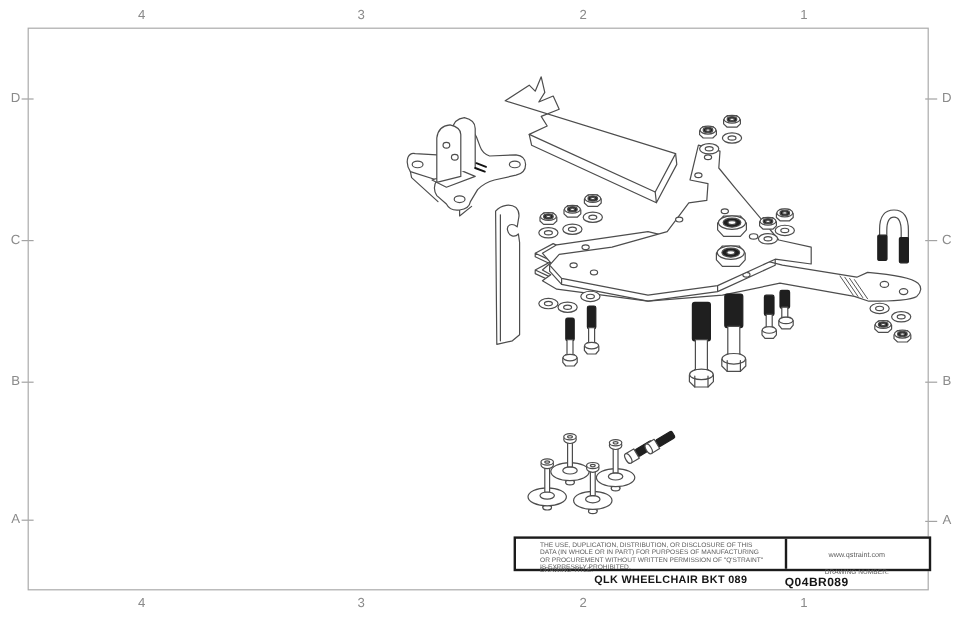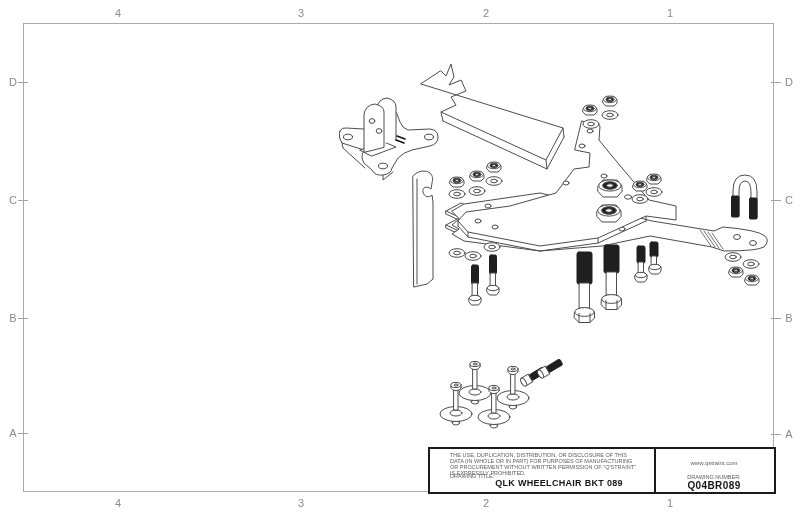--- a/index.html
+++ b/index.html
@@ -4,33 +4,33 @@
 <style>
   html,body{margin:0;padding:0;background:#fff;}
   .sheet{position:relative;width:800px;height:518px;background:#ffffff;overflow:hidden;
          font-family:"Liberation Sans",sans-serif;}
   .frame{position:absolute;left:23px;top:23px;width:751px;height:469px;
          border:1px solid #ababab;box-sizing:border-box;}
   .zone{position:absolute;color:#8a8a8a;font-size:11px;transform:translate(-50%,-50%);
         -webkit-user-select:none;user-select:none;}
   .tick{position:absolute;width:10px;height:1px;background:#a3a3a3;}
   svg.art{position:absolute;left:0;top:0;}
-  .title-block{position:absolute;left:428px;top:447px;width:348px;height:47px;
+  .title-block{position:absolute;left:428px;top:447px;width:348px;height:29px;
                border:2px solid #1b1b1b;background:#fff;box-sizing:border-box;}
   .tb-divider{position:absolute;left:224px;top:0;bottom:0;width:2px;background:#1b1b1b;}
   .tb-disclaimer{position:absolute;left:20px;top:3px;width:186px;font-size:5.5px;
                  line-height:6px;color:#5d5d5d;}
   .tb-title-label{position:absolute;left:20px;top:24px;font-size:5.5px;color:#5d5d5d;}
   .tb-title{position:absolute;left:36px;top:29px;width:186px;text-align:center;
             font-size:9px;font-weight:bold;color:#151515;letter-spacing:.3px;white-space:nowrap;}
   .tb-web{position:absolute;left:224px;top:11px;width:120px;text-align:center;
           font-size:6px;color:#5d5d5d;}
   .tb-numlabel{position:absolute;left:224px;top:25px;width:120px;text-align:center;
                font-size:5.5px;color:#5d5d5d;}
-  .tb-number{position:absolute;left:224px;top:31px;width:120px;text-align:center;
+  .tb-number{position:absolute;left:224px;top:31px;width:120px;text-align:left;
              font-size:10px;font-weight:bold;color:#151515;letter-spacing:.4px;}
 </style>
 </head>
 <body>
 
 <div class="sheet">
 
   <span class="zone" style="left:118px;top:13px">4</span>
   <span class="zone" style="left:301px;top:13px">3</span>
   <span class="zone" style="left:486px;top:13px">2</span>

